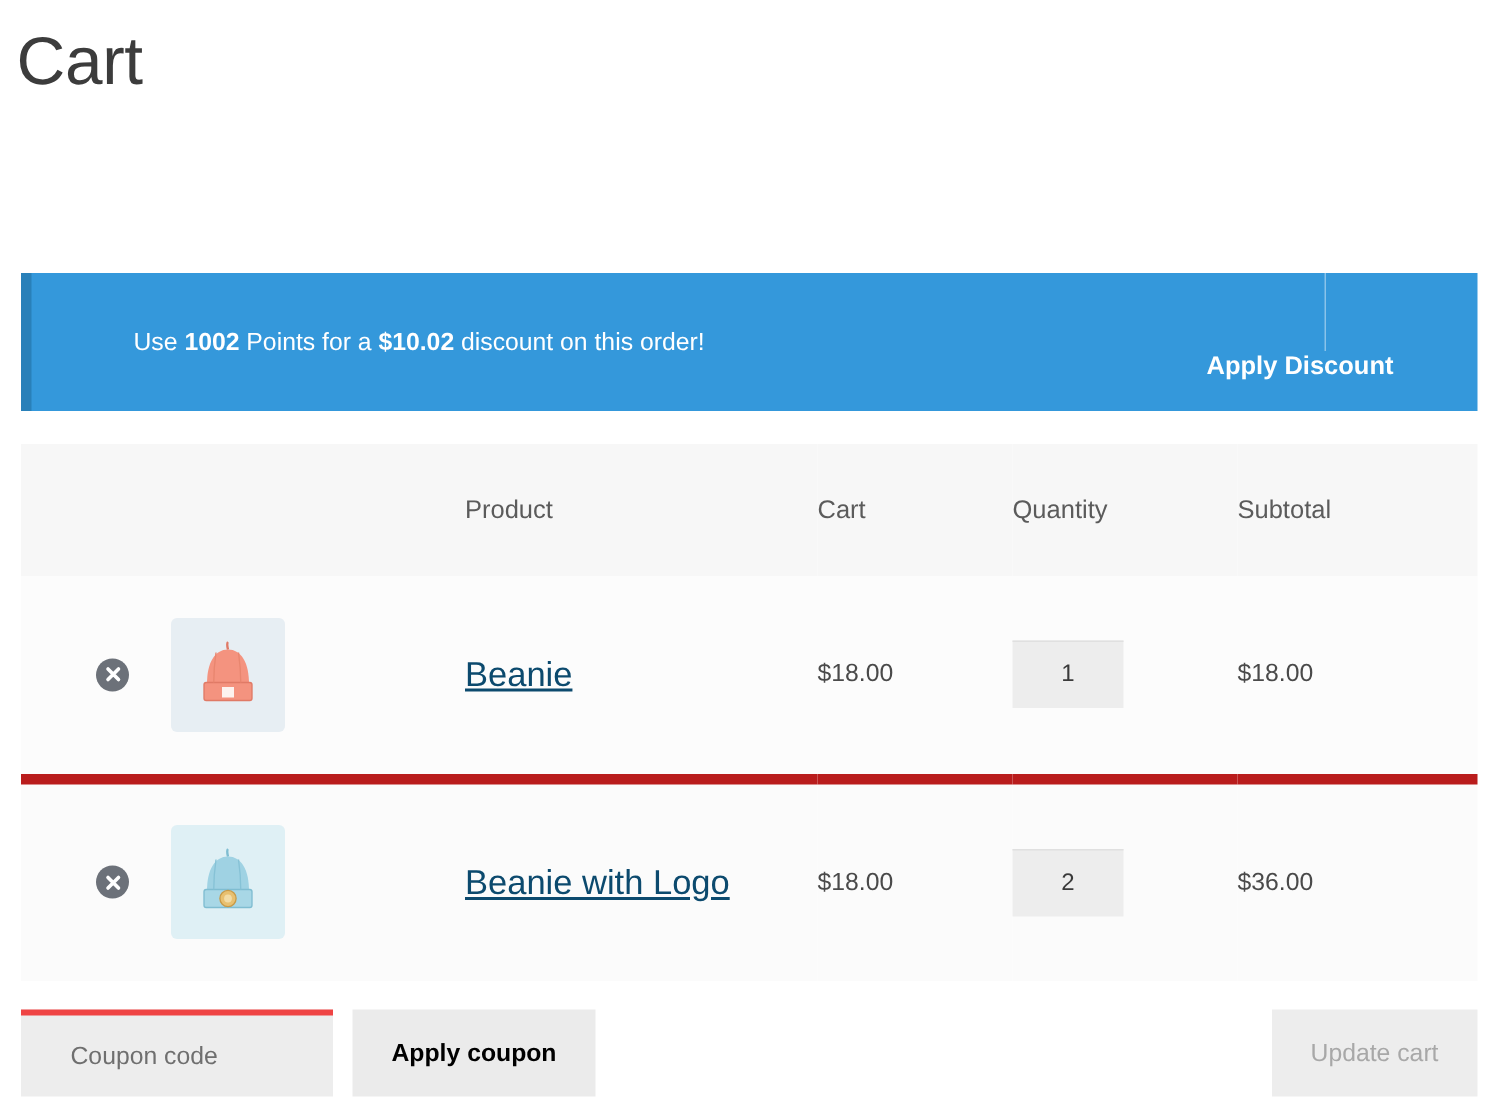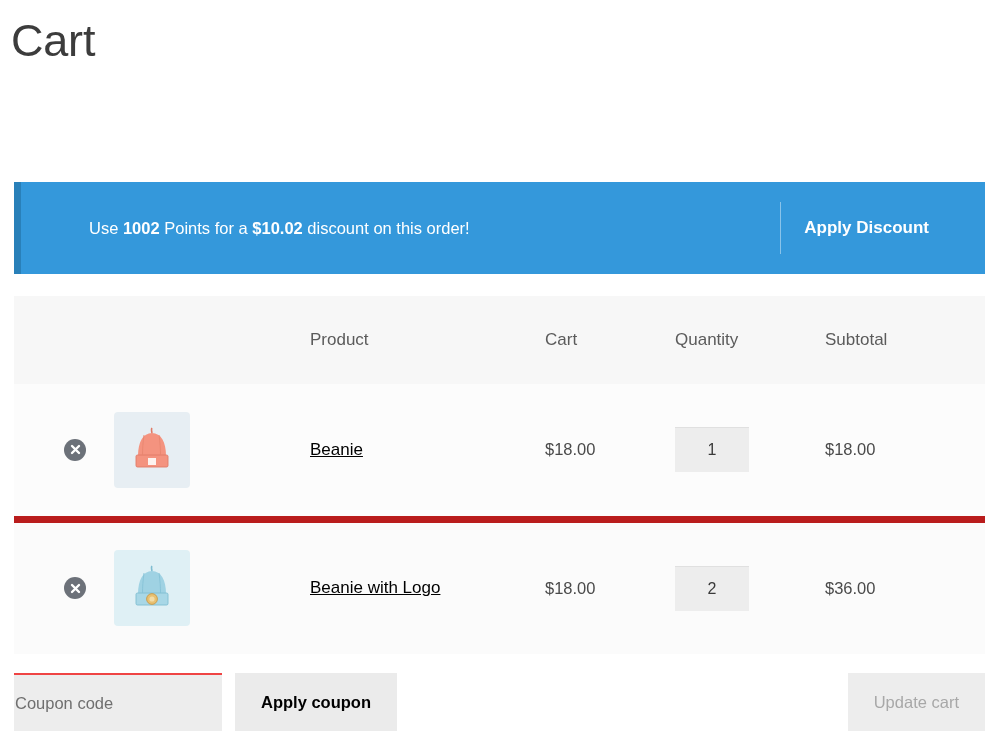--- a/index.html
+++ b/index.html
@@ -76,20 +76,21 @@
 
   .notice-redeem .notice-text {
     flex: 1 1 auto;
   }
 
   .apply-discount-wrap {
     display: flex;
     align-items: center;
     height: 100%;
     padding: 0 0 0 0;
+    flex-direction: column;
   }
 
   .notice-divider {
     width: 1px;
     height: 52px;
     background: rgba(255,255,255,0.42);
     margin-right: 0px;
   }
 
   .apply-discount-link {
@@ -170,23 +171,23 @@
     display: flex;
     align-items: center;
     justify-content: center;
     overflow: hidden;
   }
   .thumb-beanie      { background: #e7eef3; }
   .thumb-beanie-logo { background: #dff0f5; }
 
   
   .product-link {
-    color: #000000;
+    color: #0c4a6e;
     text-decoration: underline;
-    font-size: 17px;
+    font-size: 23px;
     cursor: pointer;
   }
 
   .price-cell, .subtotal-cell {
     font-size: 16.5px;
     color: #4a4a4a;
   }
 
   
   .qty-box {
@@ -214,22 +215,22 @@
     height: 58px;
     display: flex;
     align-items: stretch;
   }
 
   .coupon-input {
     width: 208px;
     height: 58px;
     background: #ededed;
     border: none;
-    border-top: 2px solid #ef4444;
-    padding: 0 1px;
+    border-top: 4px solid #ef4444;
+    padding: 0 33px;
     font-family: "Liberation Sans", sans-serif;
     font-size: 16.5px;
     color: #3a3a3a;
     outline: none;
   }
   .coupon-input::placeholder { color: #6f6f6f; }
 
   .apply-coupon-btn {
     margin-left: 13px;
     height: 58px;

